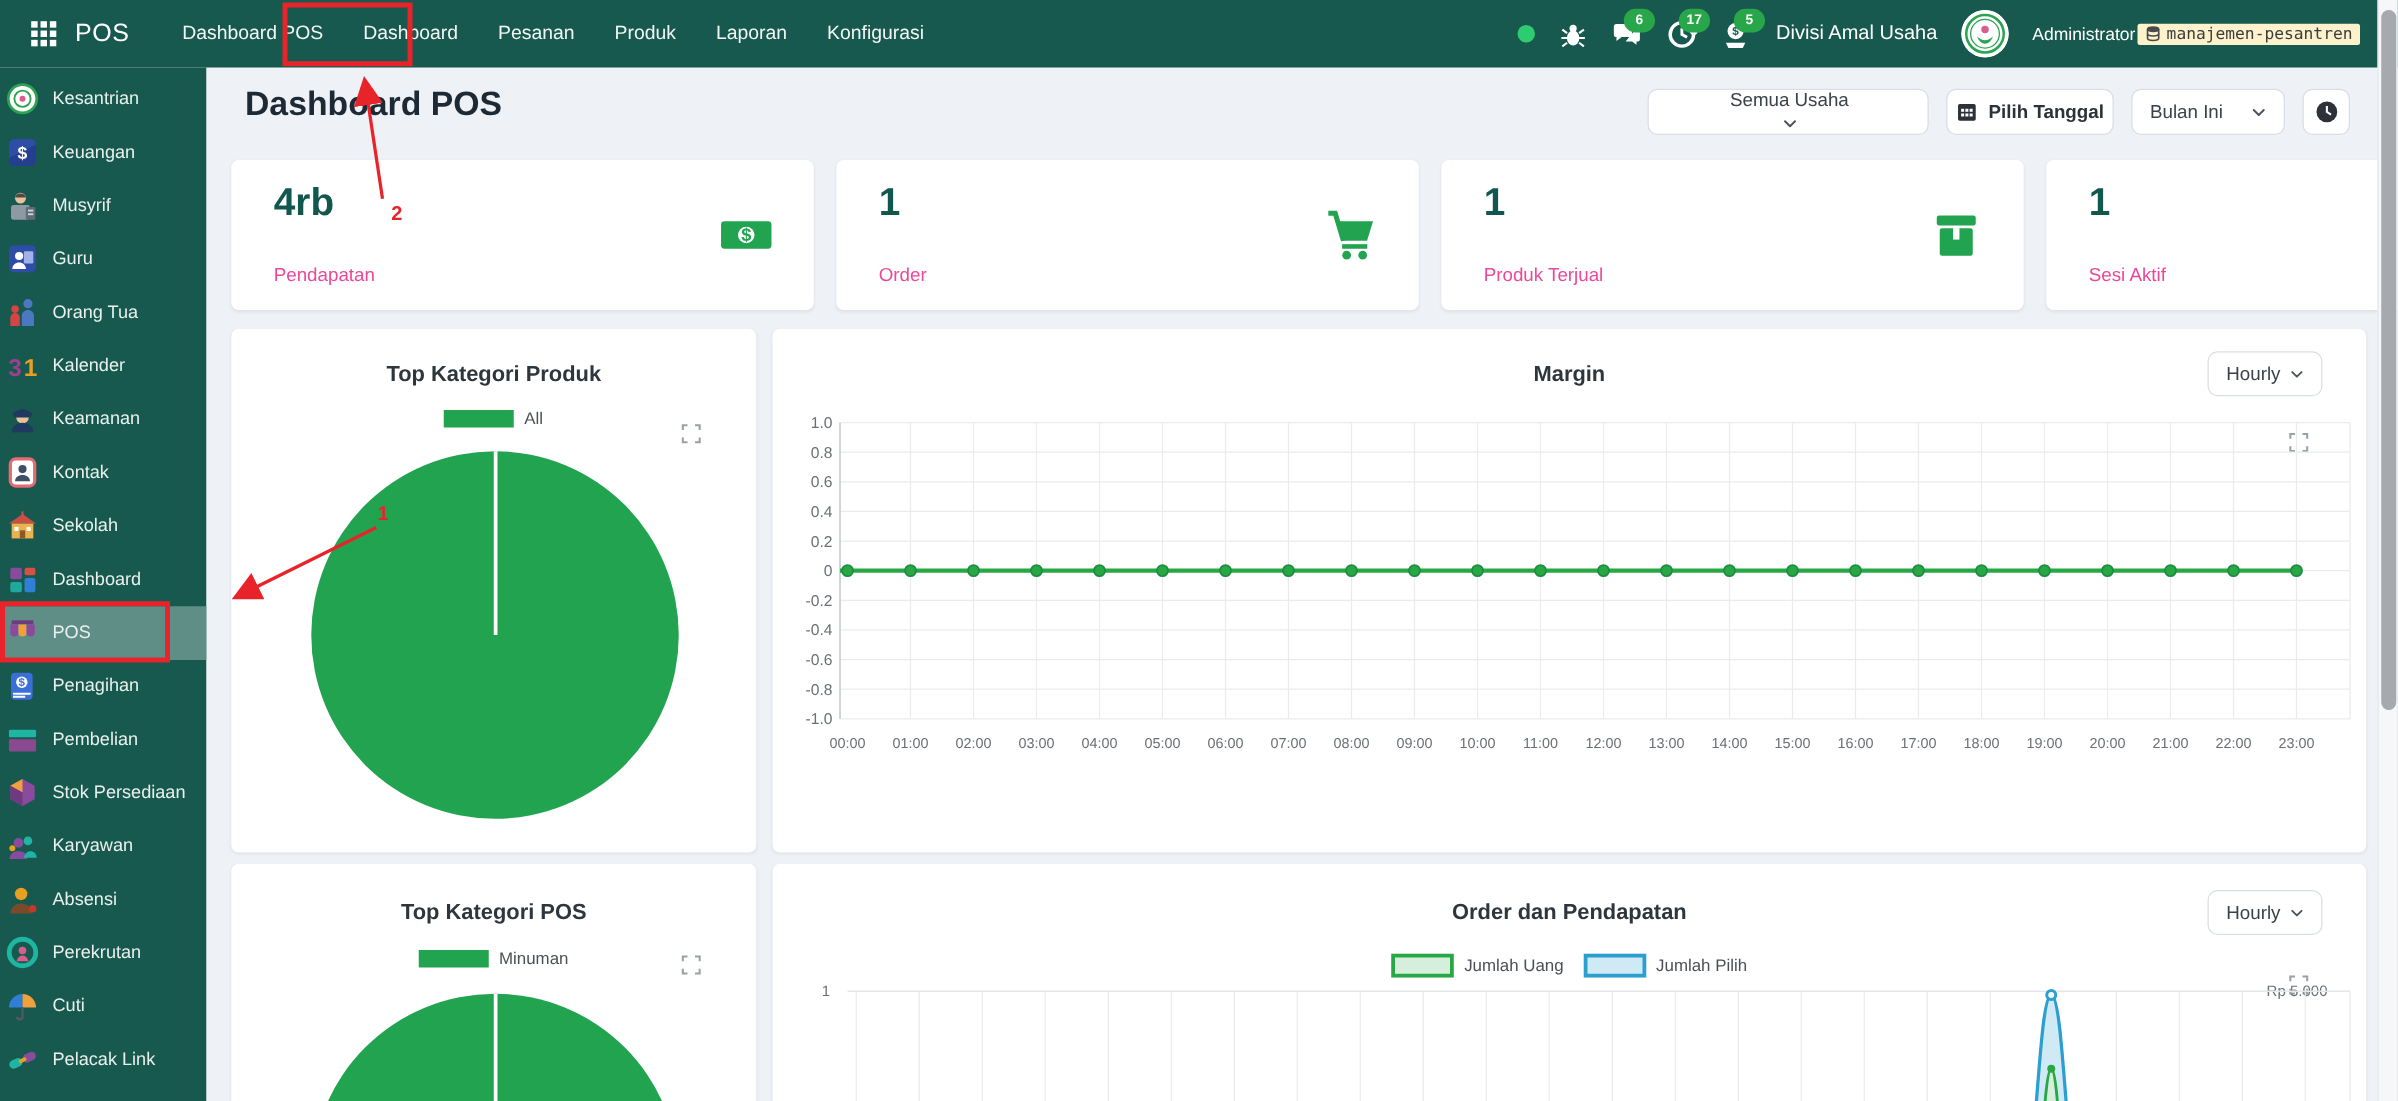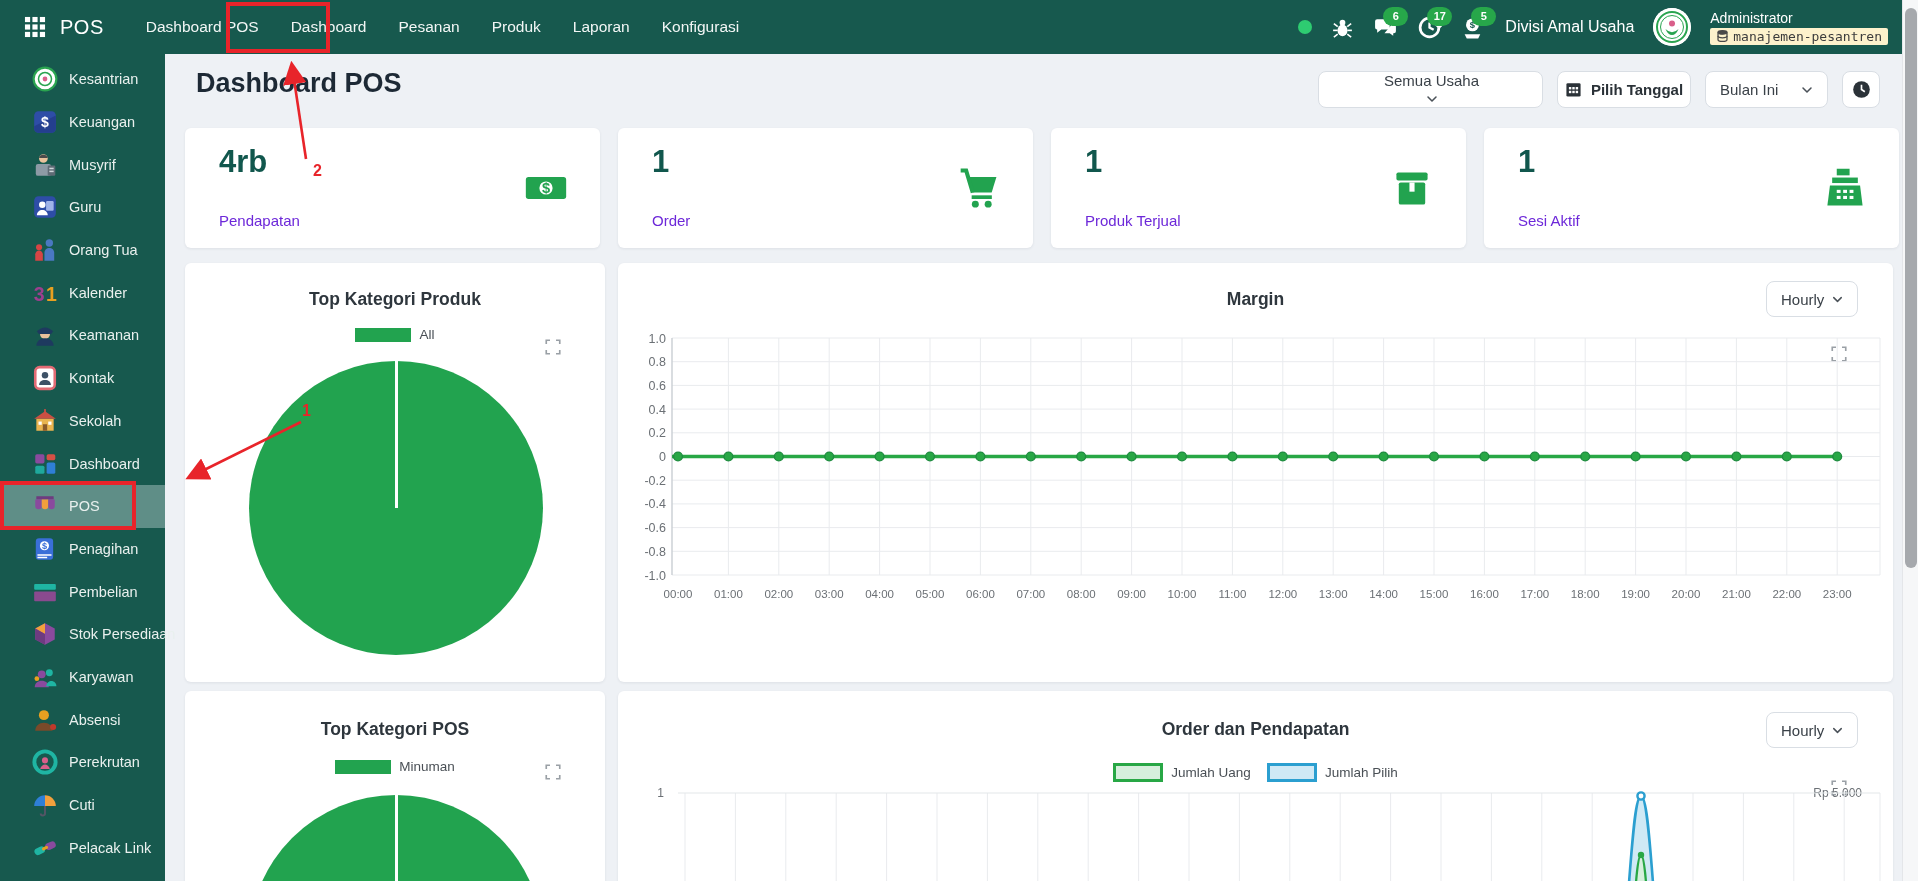--- a/index.html
+++ b/index.html
@@ -12,44 +12,44 @@
   .brand{color:#fff;font-size:20px;font-weight:400;letter-spacing:.5px;margin:0 26px 0 14px;}
   #nav-items{display:flex;align-items:center;height:100%;}
   .nav-item{color:#f2f6f5;font-size:15.5px;padding:0 16px;height:100%;display:flex;align-items:center;cursor:pointer;white-space:nowrap;}
   .nav-right{display:flex;align-items:center;gap:19px;padding-right:30px;height:100%;}
   .status-dot{width:14px;height:14px;border-radius:50%;background:#2ecc71;}
   .badge-wrap{position:relative;display:flex;}
   .count{position:absolute;top:-8px;right:-10px;background:#27a74a;color:#fff;font-size:11px;font-weight:700;
          min-width:19px;height:19px;border-radius:10px;display:flex;align-items:center;justify-content:center;padding:0 3px;}
   .divisi{color:#fff;font-size:16px;white-space:nowrap;}
   .avatar{width:38px;height:38px;border-radius:50%;overflow:hidden;background:#fff;flex:0 0 auto;}
-  .userblock{display:flex;flex-direction:column;gap:2px;}
+  .userblock{display:flex;flex-direction:row;gap:2px;}
   .username{color:#fff;font-size:14px;}
   .sitebadge{display:flex;align-items:center;gap:4px;background:#fdf2cc;color:#3c3c3c;
              font-family:"DejaVu Sans Mono",monospace;font-size:13px;padding:1px 6px;border-radius:2px;white-space:nowrap;}
   
   .sidebar{position:absolute;left:0;top:54px;width:165px;height:827px;background:#17594e;z-index:10;}
   #sidebar-list{list-style:none;margin:0;padding:4px 0 0 0;}
-  .side-item{height:42.7px;display:flex;align-items:center;gap:11px;padding-left:32px;cursor:pointer;}
+  .side-item{height:42.7px;display:flex;align-items:center;gap:11px;padding-left:5px;cursor:pointer;}
   .side-item.active{background:#5f8e87;}
   .side-item .sicon{width:26px;height:26px;flex:0 0 auto;display:flex;}
   .side-item .slabel{color:#e9f0ee;font-size:14.5px;white-space:nowrap;}
   
   .content{position:absolute;left:165px;top:54px;width:1753px;height:827px;overflow:hidden;}
   .page-title{position:absolute;left:31px;top:14px;font-size:27px;font-weight:700;color:#1d2935;}
   .filterbar{position:absolute;top:17px;left:1153px;display:flex;gap:14px;}
   .ctl{height:37px;background:#fff;border:1px solid #d9dee4;border-radius:8px;display:flex;align-items:center;
        font-size:15px;color:#3a4148;box-sizing:border-box;cursor:pointer;}
   .sel{justify-content:space-between;padding:0 12px 0 14px;}
   .card{position:absolute;background:#fff;border-radius:6px;box-shadow:0 1px 3px rgba(25,39,52,.08);}
   
-  .stat-card{position:relative;width:415px;height:120px;background:#fff;border-radius:6px;box-shadow:0 1px 3px rgba(25,39,52,.08);}
+  .stat-card{position:relative;width:466px;height:120px;background:#fff;border-radius:6px;box-shadow:0 1px 3px rgba(25,39,52,.08);}
   #stats-row{position:absolute;left:20px;top:74px;display:flex;gap:18px;}
   .stat-value{position:absolute;left:34px;top:16px;font-size:31px;font-weight:700;color:#11574d;}
-  .stat-label{position:absolute;left:34px;top:84px;font-size:15px;color:#6d28d9;}
+  .stat-label{position:absolute;left:34px;top:84px;font-size:15px;color:#ec4899;}
   .stat-icon{position:absolute;right:32px;top:38px;width:44px;height:44px;}
   
   .chart-title{position:absolute;left:0;top:26px;width:100%;text-align:center;font-size:17.5px;font-weight:700;color:#2e363d;}
   .legend-row{position:absolute;left:0;width:100%;display:flex;justify-content:center;align-items:center;gap:8px;}
   .legend-item{display:flex;align-items:center;gap:8px;}
   .swatch-solid{width:56px;height:14px;background:#22a34f;}
   .swatch-outline{width:44px;height:13px;border:3px solid;}
   .legend-label{font-size:13.5px;color:#4a5056;}
   .expand{position:absolute;width:18px;height:18px;cursor:pointer;}
   .mini-drop{position:absolute;width:92px;height:36px;}

